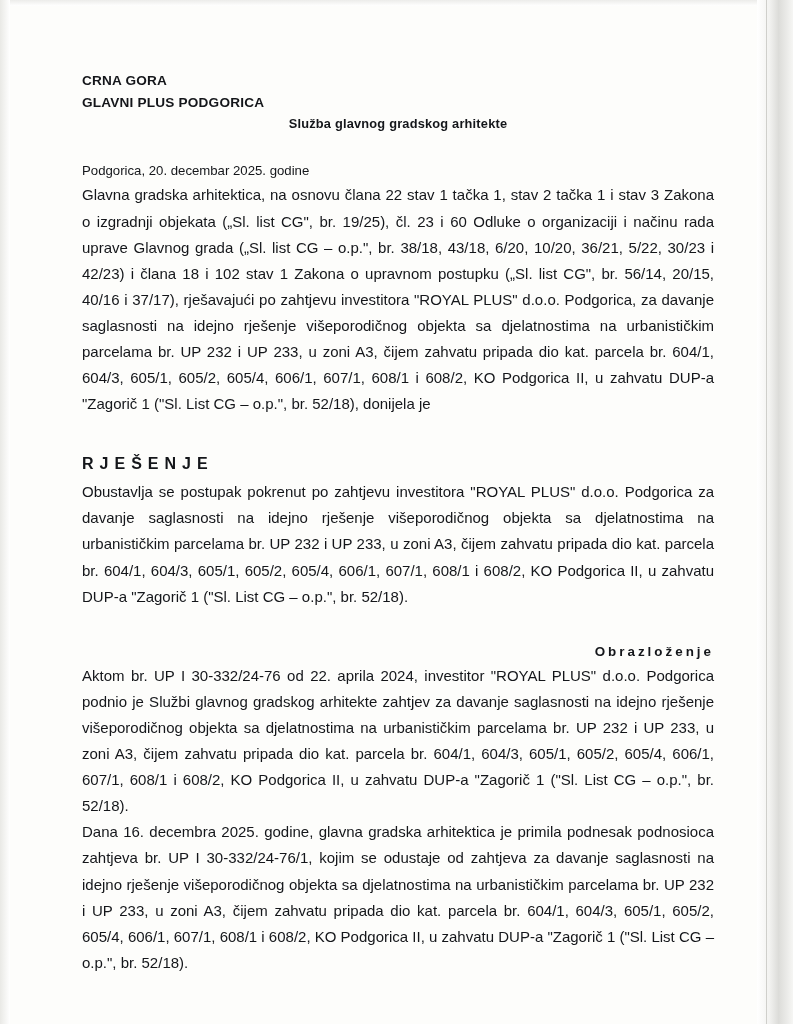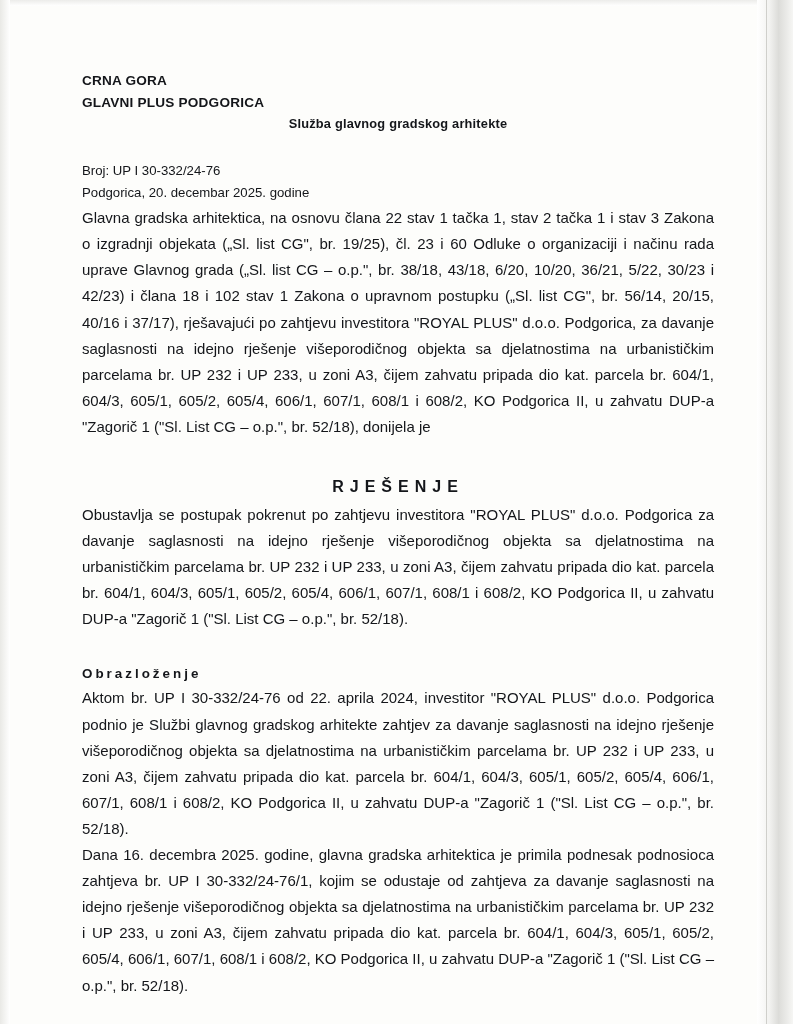--- a/index.html
+++ b/index.html
@@ -70,30 +70,30 @@
 
   .para {
     font-size: 15px;
     line-height: 1.74;
     text-align: justify;
   }
 
   .title {
     margin-top: 38px;
     margin-bottom: 6px;
-    text-align: center;
+    text-align: left;
     font-size: 16px;
     font-weight: bold;
     letter-spacing: 6px;
   }
 
   .subtitle {
     margin-top: 34px;
     margin-bottom: 4px;
-    text-align: left;
+    text-align: right;
     font-size: 13.4px;
     font-weight: bold;
     letter-spacing: 3px;
   }
 </style>
 </head>
 <body>
 
 <div class="page">
 
@@ -104,21 +104,20 @@
 
   <div class="content">
 
     <div class="header-block">
       <div>CRNA GORA</div>
       <div>GLAVNI PLUS PODGORICA</div>
       <div class="line3">Služba glavnog gradskog arhitekte</div>
     </div>
 
     <div class="meta-block">
-      <div>Broj: UP I 30-332/24-76</div>
       <div>Podgorica, 20. decembar 2025. godine</div>
     </div>
 
     <div class="para">Glavna gradska arhitektica, na osnovu člana 22 stav 1 tačka 1, stav 2 tačka 1 i stav 3 Zakona o izgradnji objekata („Sl. list CG", br. 19/25), čl. 23 i 60 Odluke o organizaciji i načinu rada uprave Glavnog grada („Sl. list CG – o.p.", br. 38/18, 43/18, 6/20, 10/20, 36/21, 5/22, 30/23 i 42/23) i člana 18 i 102 stav 1 Zakona o upravnom postupku („Sl. list CG", br. 56/14, 20/15, 40/16 i 37/17), rješavajući po zahtjevu investitora "ROYAL PLUS" d.o.o. Podgorica, za davanje saglasnosti na idejno rješenje višeporodičnog objekta sa djelatnostima na urbanističkim parcelama br. UP 232 i UP 233, u zoni A3, čijem zahvatu pripada dio kat. parcela br. 604/1, 604/3, 605/1, 605/2, 605/4, 606/1, 607/1, 608/1 i 608/2, KO Podgorica II, u zahvatu DUP-a "Zagorič 1 ("Sl. List CG – o.p.", br. 52/18), donijela je</div>
 
     <div class="title">RJEŠENJE</div>
 
     <div class="para">Obustavlja se postupak pokrenut po zahtjevu investitora "ROYAL PLUS" d.o.o. Podgorica za davanje saglasnosti na idejno rješenje višeporodičnog objekta sa djelatnostima na urbanističkim parcelama br. UP 232 i UP 233, u zoni A3, čijem zahvatu pripada dio kat. parcela br. 604/1, 604/3, 605/1, 605/2, 605/4, 606/1, 607/1, 608/1 i 608/2, KO Podgorica II, u zahvatu DUP-a "Zagorič 1 ("Sl. List CG – o.p.", br. 52/18).</div>
 
     <div class="subtitle">Obrazloženje</div>

